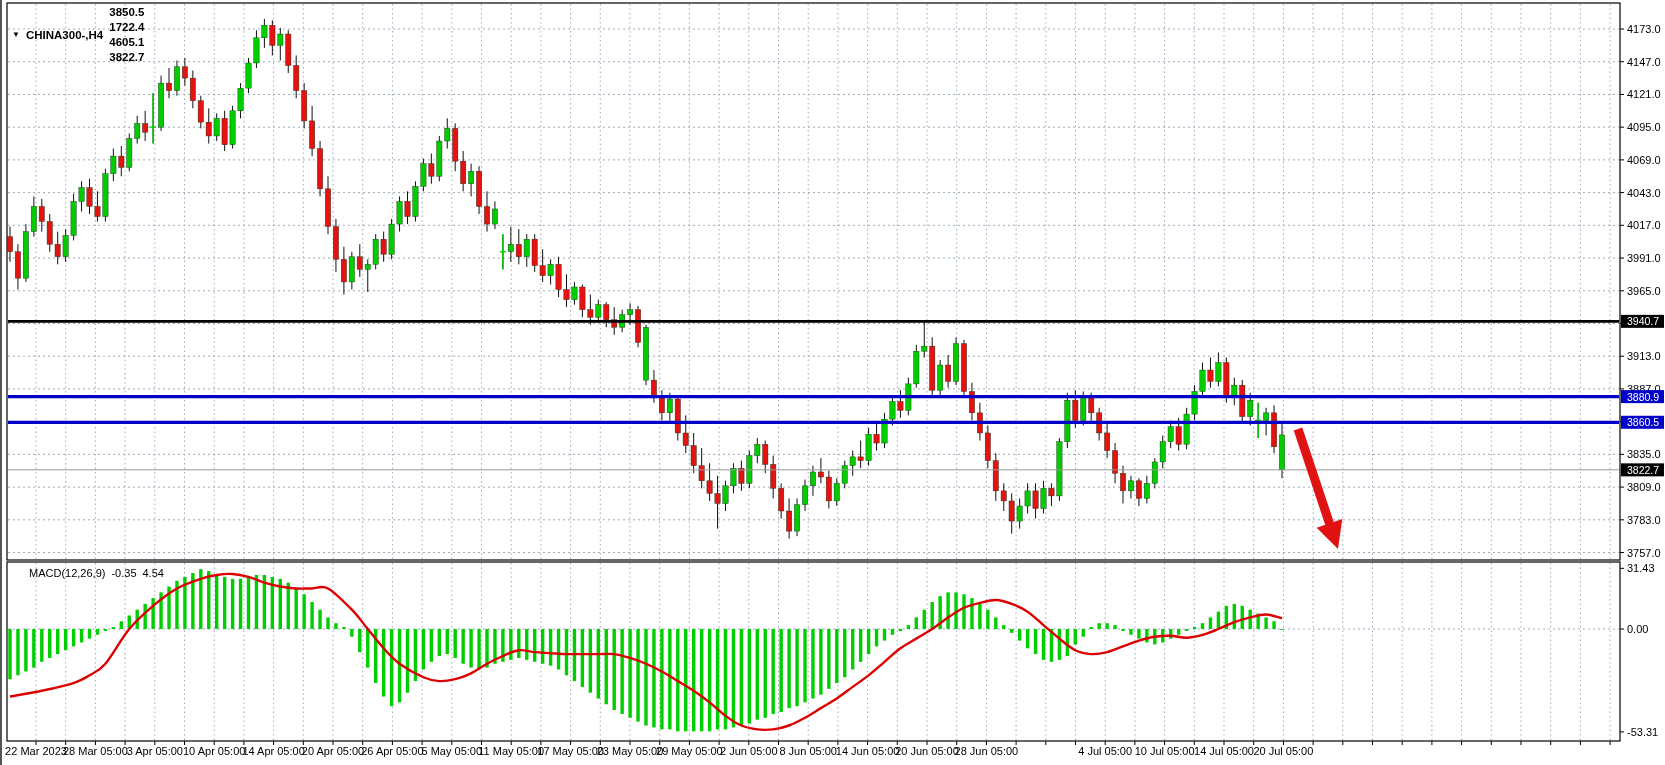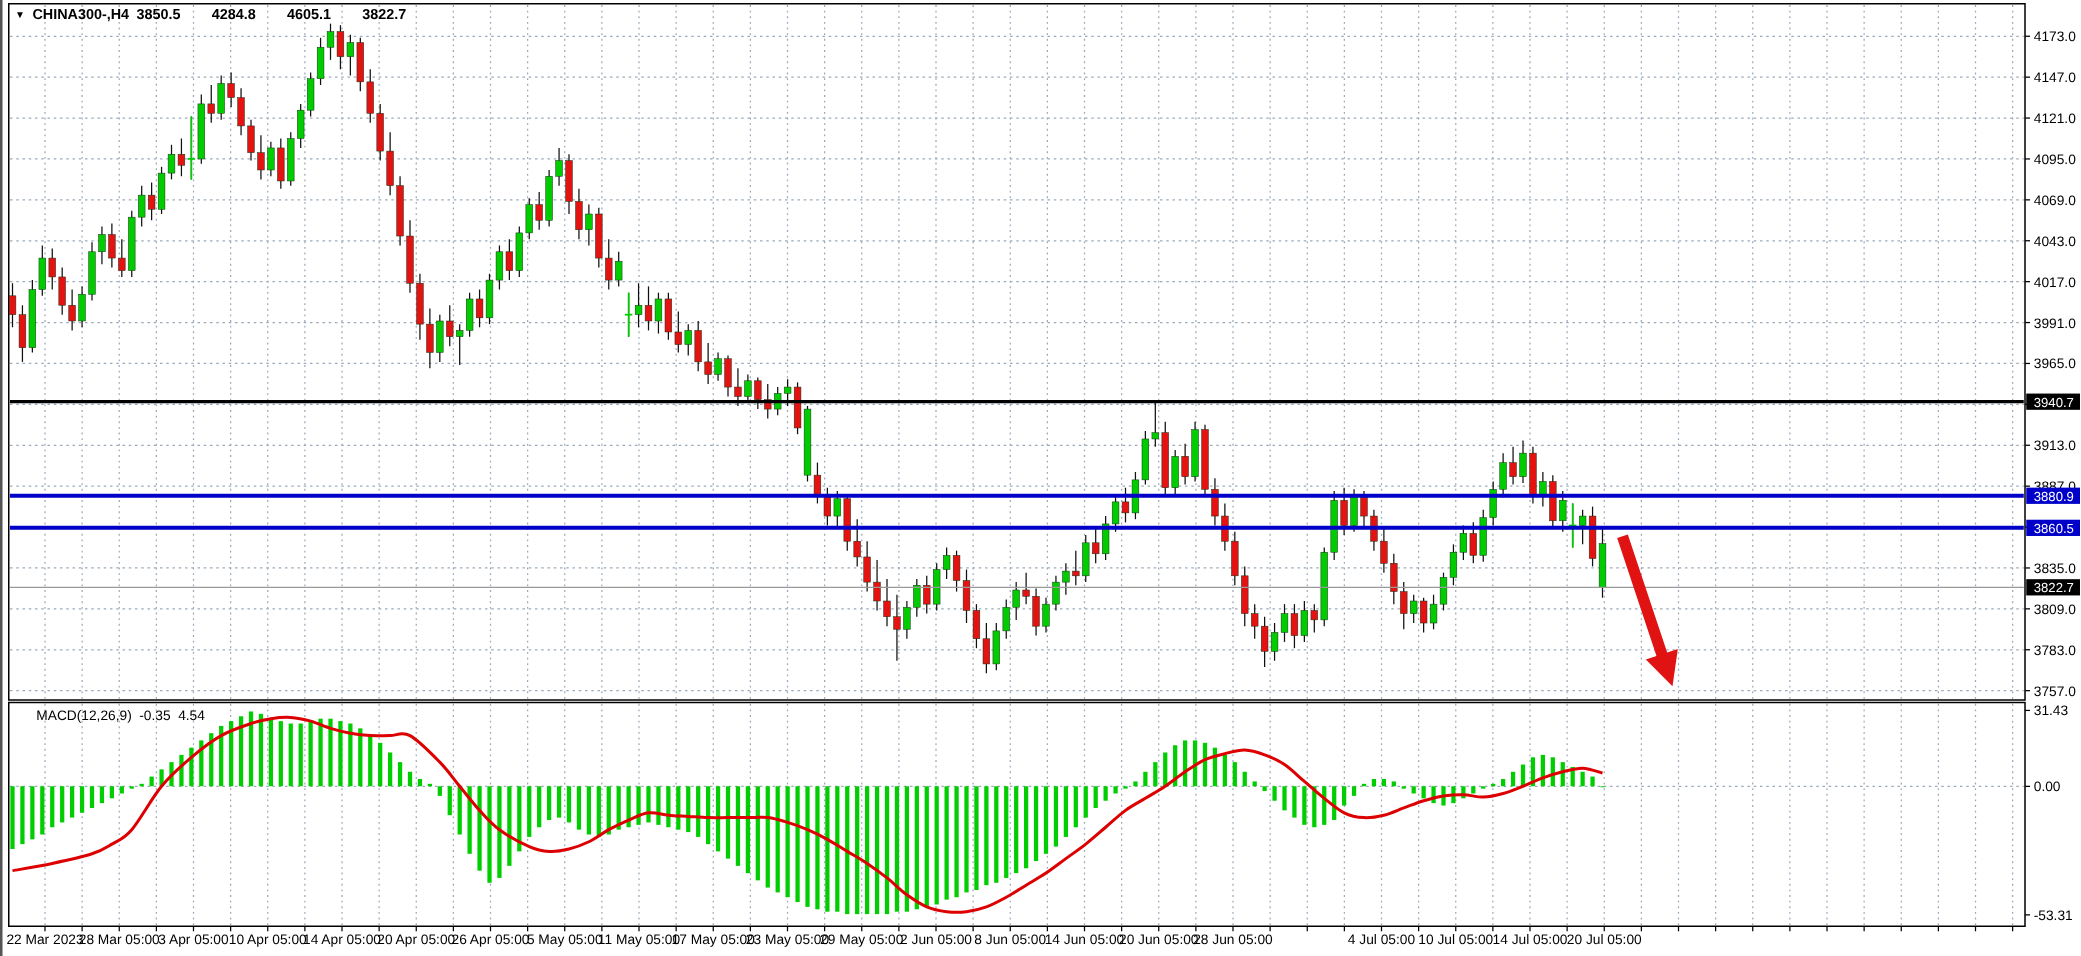--- a/index.html
+++ b/index.html
@@ -2,37 +2,37 @@
 <html><head>
 <meta charset="utf-8">
 <style>
   html,body{margin:0;padding:0;background:#fff;}
   .screen{position:relative;width:1665px;height:765px;background:#ffffff;overflow:hidden;
           font-family:"Liberation Sans", sans-serif;}
   svg{position:absolute;left:0;top:0;}
   .titlebar{position:absolute;left:12px;top:6px;z-index:5;display:flex;align-items:center;
             gap:6px;font-size:11.5px;font-weight:bold;color:#000;}
   .titlebar .caret{font-size:8px;line-height:1;cursor:pointer;}
-  .ohlc{display:flex;gap:25px;font-weight:bold;}
+  .ohlc{display:flex;gap:3px;font-weight:bold;flex-direction:column;}
   .macd-label{position:absolute;left:13px;top:567px;z-index:5;display:flex;gap:6px;
               font-size:11px;color:#000;padding-left:16px;}
   .left-edge{position:absolute;left:0;top:0;width:2px;height:765px;background:#555;}
 </style>
 </head>
 <body>
 
 <div class="screen">
   <div class="left-edge"></div>
 
   <div class="titlebar">
     <span class="caret">▼</span>
     <span>CHINA300-,H4</span>
     <span class="ohlc">
       <span>3850.5</span>
-      <span>4284.8</span>
+      <span>1722.4</span>
       <span>4605.1</span>
       <span>3822.7</span>
     </span>
   </div>
 
   <div class="macd-label">
     <span>MACD(12,26,9)</span>
     <span>-0.35</span>
     <span>4.54</span>
   </div>

